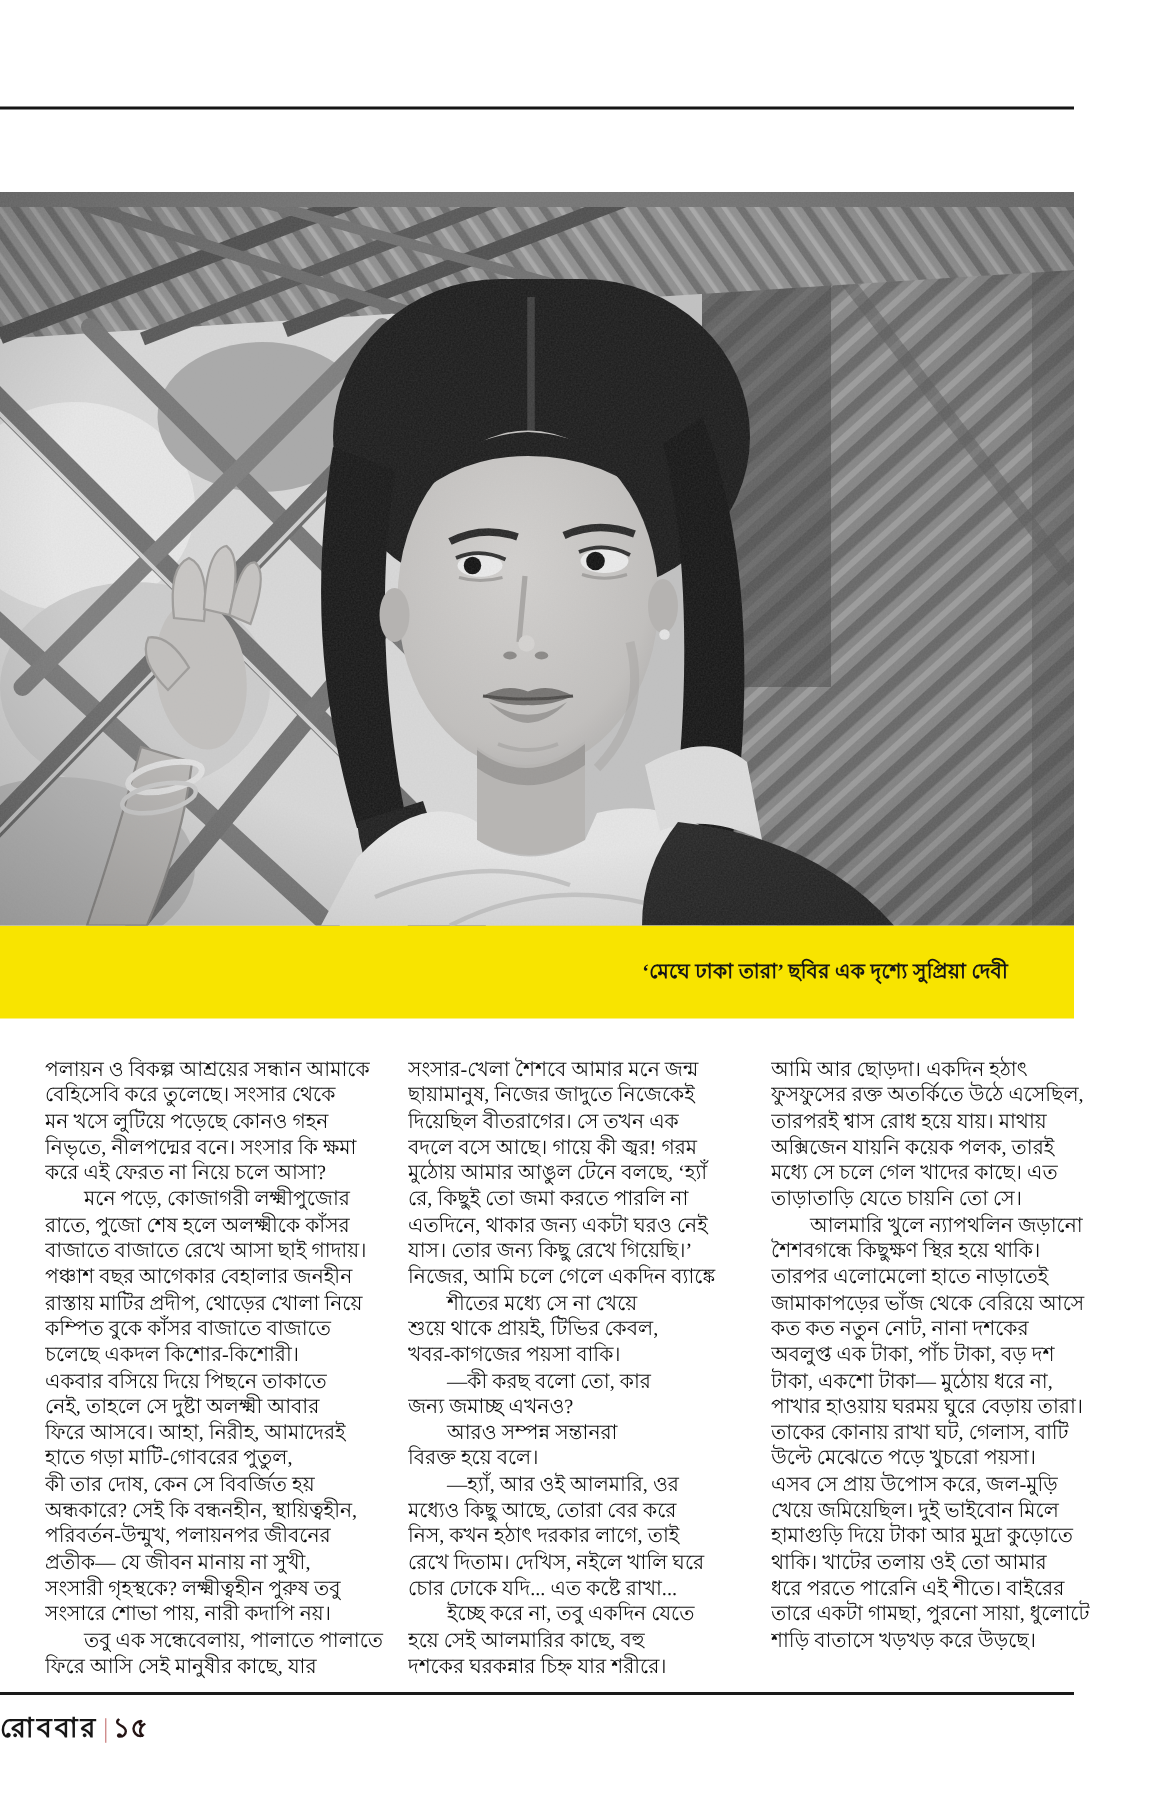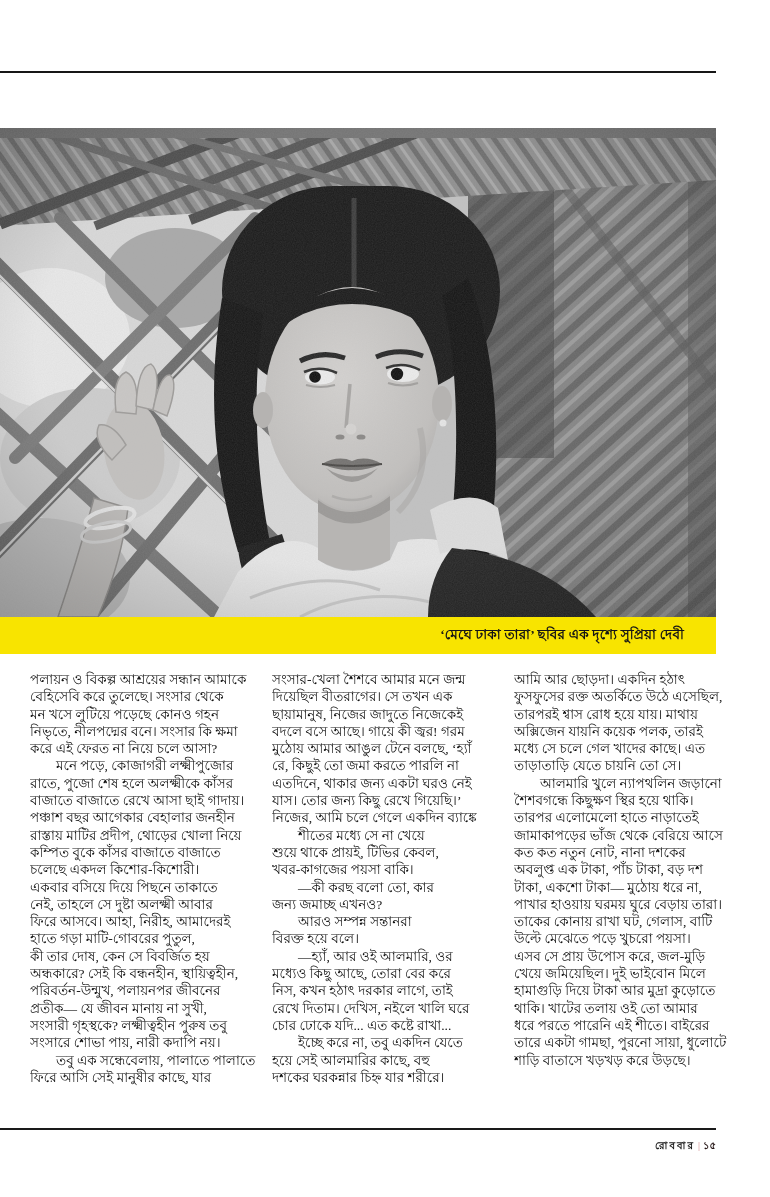--- a/index.html
+++ b/index.html
@@ -15,45 +15,45 @@
     position:absolute;left:0;top:71px;width:716px;height:2px;
     background:#161616;
   }
   .photo-figure{
     position:absolute;left:0;top:128px;width:716px;margin:0;
   }
   .photo-frame{
     width:716px;height:489px;display:block;background:#b9b9b9;overflow:hidden;
   }
   .caption-bar{
-    width:716px;height:37px;
+    width:716px;height:62px;
     background:#f8e400;
     display:flex;align-items:center;justify-content:flex-end;
-    box-sizing:border-box;padding-right:32px;
+    box-sizing:border-box;padding-right:44px;
   }
   .caption-text{
     font-size:13.5px;font-weight:bold;color:#151515;letter-spacing:.2px;
   }
   .article{
-    position:absolute;left:30px;top:671px;width:712px;height:428px;
+    position:absolute;left:30px;top:704px;width:712px;height:428px;
     display:flex;column-gap:14px;justify-content:space-between;
   }
   .column{
     width:228px;height:100%;overflow:hidden;
   }
   .line{
     font-size:13.5px;line-height:17.3px;white-space:nowrap;color:#111111;
   }
   .line.indent{padding-left:26px;}
   .footer-rule{
     position:absolute;left:0;top:1128px;width:716px;height:1.5px;background:#1a1a1a;
   }
   .footer-text{
     position:absolute;left:0;top:1138px;width:716px;
-    text-align:right;font-size:10px;
+    font-size:18px;
   }
   .footer-text .mag{letter-spacing:2px;color:#161616;font-weight:bold;}
   .footer-text .sep{color:#cf8a8a;padding:0 3px;font-weight:normal;}
   .footer-text .pnum{color:#241414;font-weight:bold;}
 </style>
 </head>
 <body>
 
 <div class="page">
 
@@ -225,22 +225,22 @@
         <div class="line">অন্ধকারে? সেই কি বন্ধনহীন, স্থায়িত্বহীন,</div>
         <div class="line">পরিবর্তন-উন্মুখ, পলায়নপর জীবনের</div>
         <div class="line">প্রতীক— যে জীবন মানায় না সুখী,</div>
         <div class="line">সংসারী গৃহস্থকে? লক্ষ্মীত্বহীন পুরুষ তবু</div>
         <div class="line">সংসারে শোভা পায়, নারী কদাপি নয়।</div>
         <div class="line indent">তবু এক সন্ধেবেলায়, পালাতে পালাতে</div>
         <div class="line">ফিরে আসি সেই মানুষীর কাছে, যার</div>
       </div>
     <div class="column">
         <div class="line">সংসার-খেলা শৈশবে আমার মনে জন্ম</div>
+        <div class="line">ছায়ামানুষ, নিজের জাদুতে নিজেকেই</div>
         <div class="line">দিয়েছিল বীতরাগের। সে তখন এক</div>
-        <div class="line">ছায়ামানুষ, নিজের জাদুতে নিজেকেই</div>
         <div class="line">বদলে বসে আছে। গায়ে কী জ্বর! গরম</div>
         <div class="line">মুঠোয় আমার আঙুল টেনে বলছে, ‘হ্যাঁ</div>
         <div class="line">রে, কিছুই তো জমা করতে পারলি না</div>
         <div class="line">এতদিনে, থাকার জন্য একটা ঘরও নেই</div>
         <div class="line">যাস। তোর জন্য কিছু রেখে গিয়েছি।’</div>
         <div class="line">নিজের, আমি চলে গেলে একদিন ব্যাঙ্কে</div>
         <div class="line indent">শীতের মধ্যে সে না খেয়ে</div>
         <div class="line">শুয়ে থাকে প্রায়ই, টিভির কেবল,</div>
         <div class="line">খবর-কাগজের পয়সা বাকি।</div>
         <div class="line indent">—কী করছ বলো তো, কার</div>

